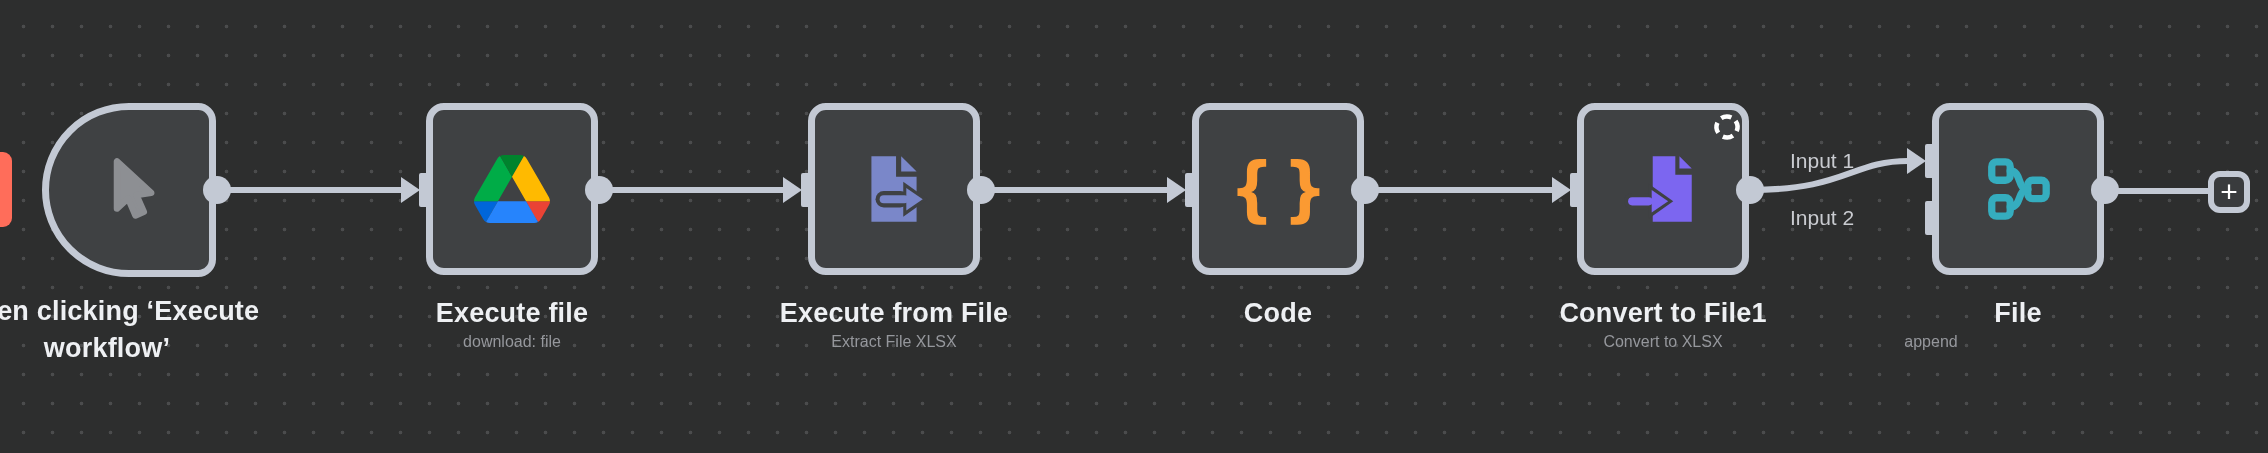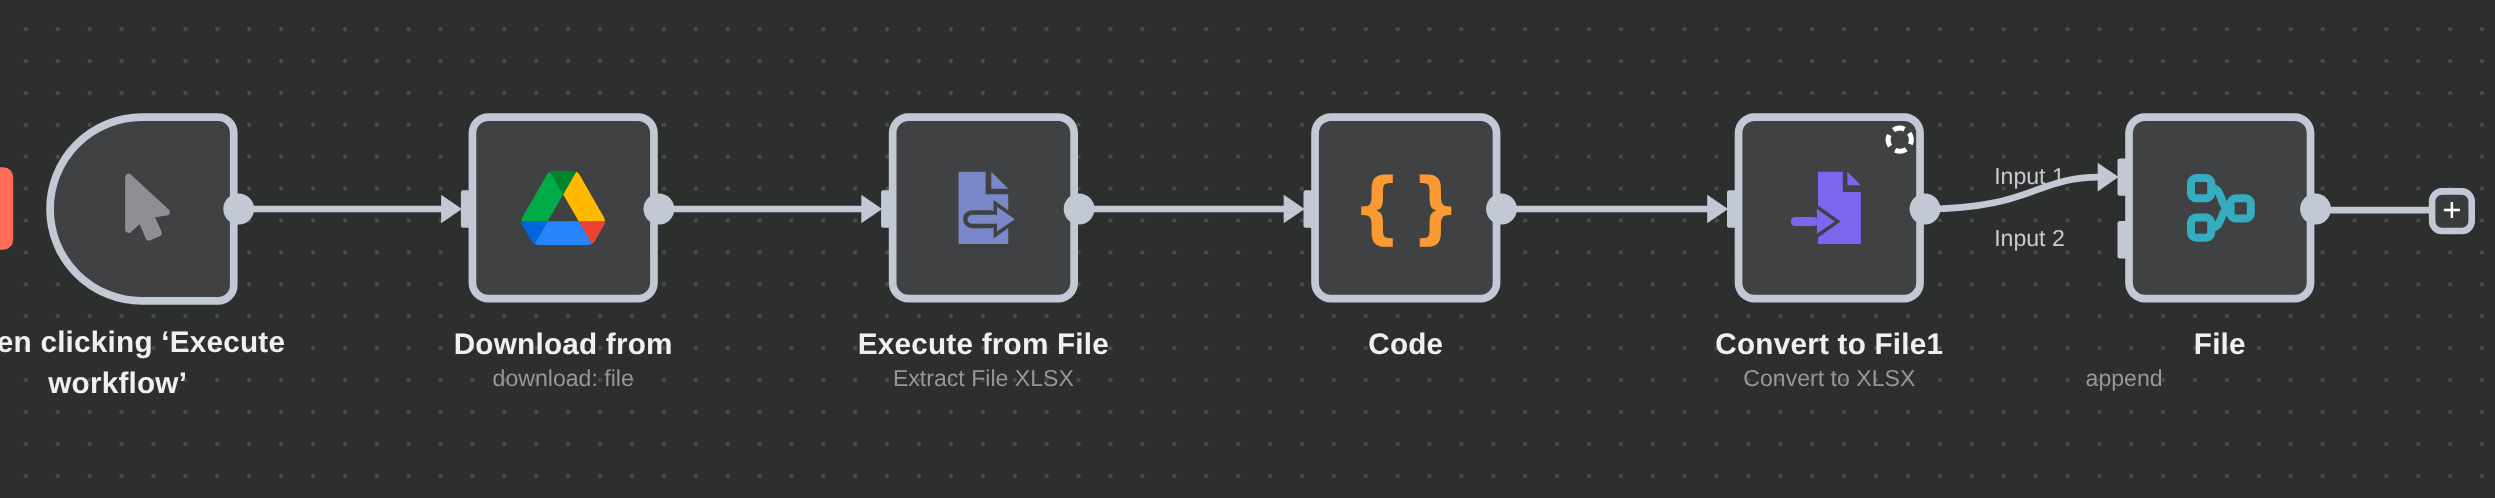--- a/index.html
+++ b/index.html
@@ -21,24 +21,24 @@
   }
   .node.trigger{left:42px;width:174px;height:174px;border-radius:88px 18px 18px 88px;}
   .wires{position:absolute;left:0;top:0;}
   .node-label{
     position:absolute;width:330px;text-align:center;
     color:#eef0f3;font-size:27px;font-weight:600;line-height:37px;letter-spacing:.2px;
     white-space:pre-line;
   }
   .node-sub{
     position:absolute;width:330px;text-align:center;top:333px;
-    color:#95979c;font-size:21px;font-weight:400;
+    color:#95979c;font-size:16px;font-weight:400;
   }
   .input-label{
-    position:absolute;width:110px;text-align:center;
+    position:absolute;width:110px;text-align:left;
     color:#c9cbd0;font-size:21px;font-weight:400;
   }
   .add-btn{
     position:absolute;left:2208px;top:171px;width:42px;height:42px;box-sizing:border-box;
     background:#393b3d;border:6px solid #c3c9d4;border-radius:12px;
     color:#ffffff;font-size:30px;font-weight:300;line-height:28px;
     display:flex;align-items:center;justify-content:center;
   }
   .edge-strip{
     position:absolute;left:-12px;top:152px;width:24px;height:75px;
@@ -146,21 +146,21 @@
   <rect x="801" y="173" width="13" height="34" rx="2" fill="#c3c9d4"></rect>
   <rect x="1185" y="173" width="13" height="34" rx="2" fill="#c3c9d4"></rect>
   <rect x="1570" y="173" width="13" height="34" rx="2" fill="#c3c9d4"></rect>
   <rect x="1925" y="144" width="13" height="34" rx="2" fill="#c3c9d4"></rect>
   <rect x="1925" y="201" width="13" height="34" rx="2" fill="#c3c9d4"></rect>
 
   <circle cx="1727" cy="127" r="10.5" fill="none" stroke="#ffffff" stroke-width="4.5" stroke-dasharray="10.5 6" transform="rotate(-35 1727 127)"></circle>
 </svg>
 
 <div class="node-label" style="left:-58px;top:293px;width:330px;">When clicking ‘Execute workflow’</div>
-<div class="node-label" style="left:347px;top:295px;">Download from</div>
+<div class="node-label" style="left:347px;top:295px;">Execute file</div>
 <div class="node-sub" style="left:347px;">download: file</div>
 <div class="node-label" style="left:729px;top:295px;">Execute from File</div>
 <div class="node-sub" style="left:729px;">Extract File XLSX</div>
 <div class="node-label" style="left:1113px;top:295px;">Code</div>
 <div class="node-label" style="left:1498px;top:295px;">Convert to File1</div>
 <div class="node-sub" style="left:1498px;text-align:center;">Convert to XLSX</div>
 <div class="node-label" style="left:1853px;top:295px;">File</div>
 <div class="node-sub" style="left:1766px;">append</div>
 
 <div class="input-label" style="left:1790px;top:149px;">Input 1</div>

